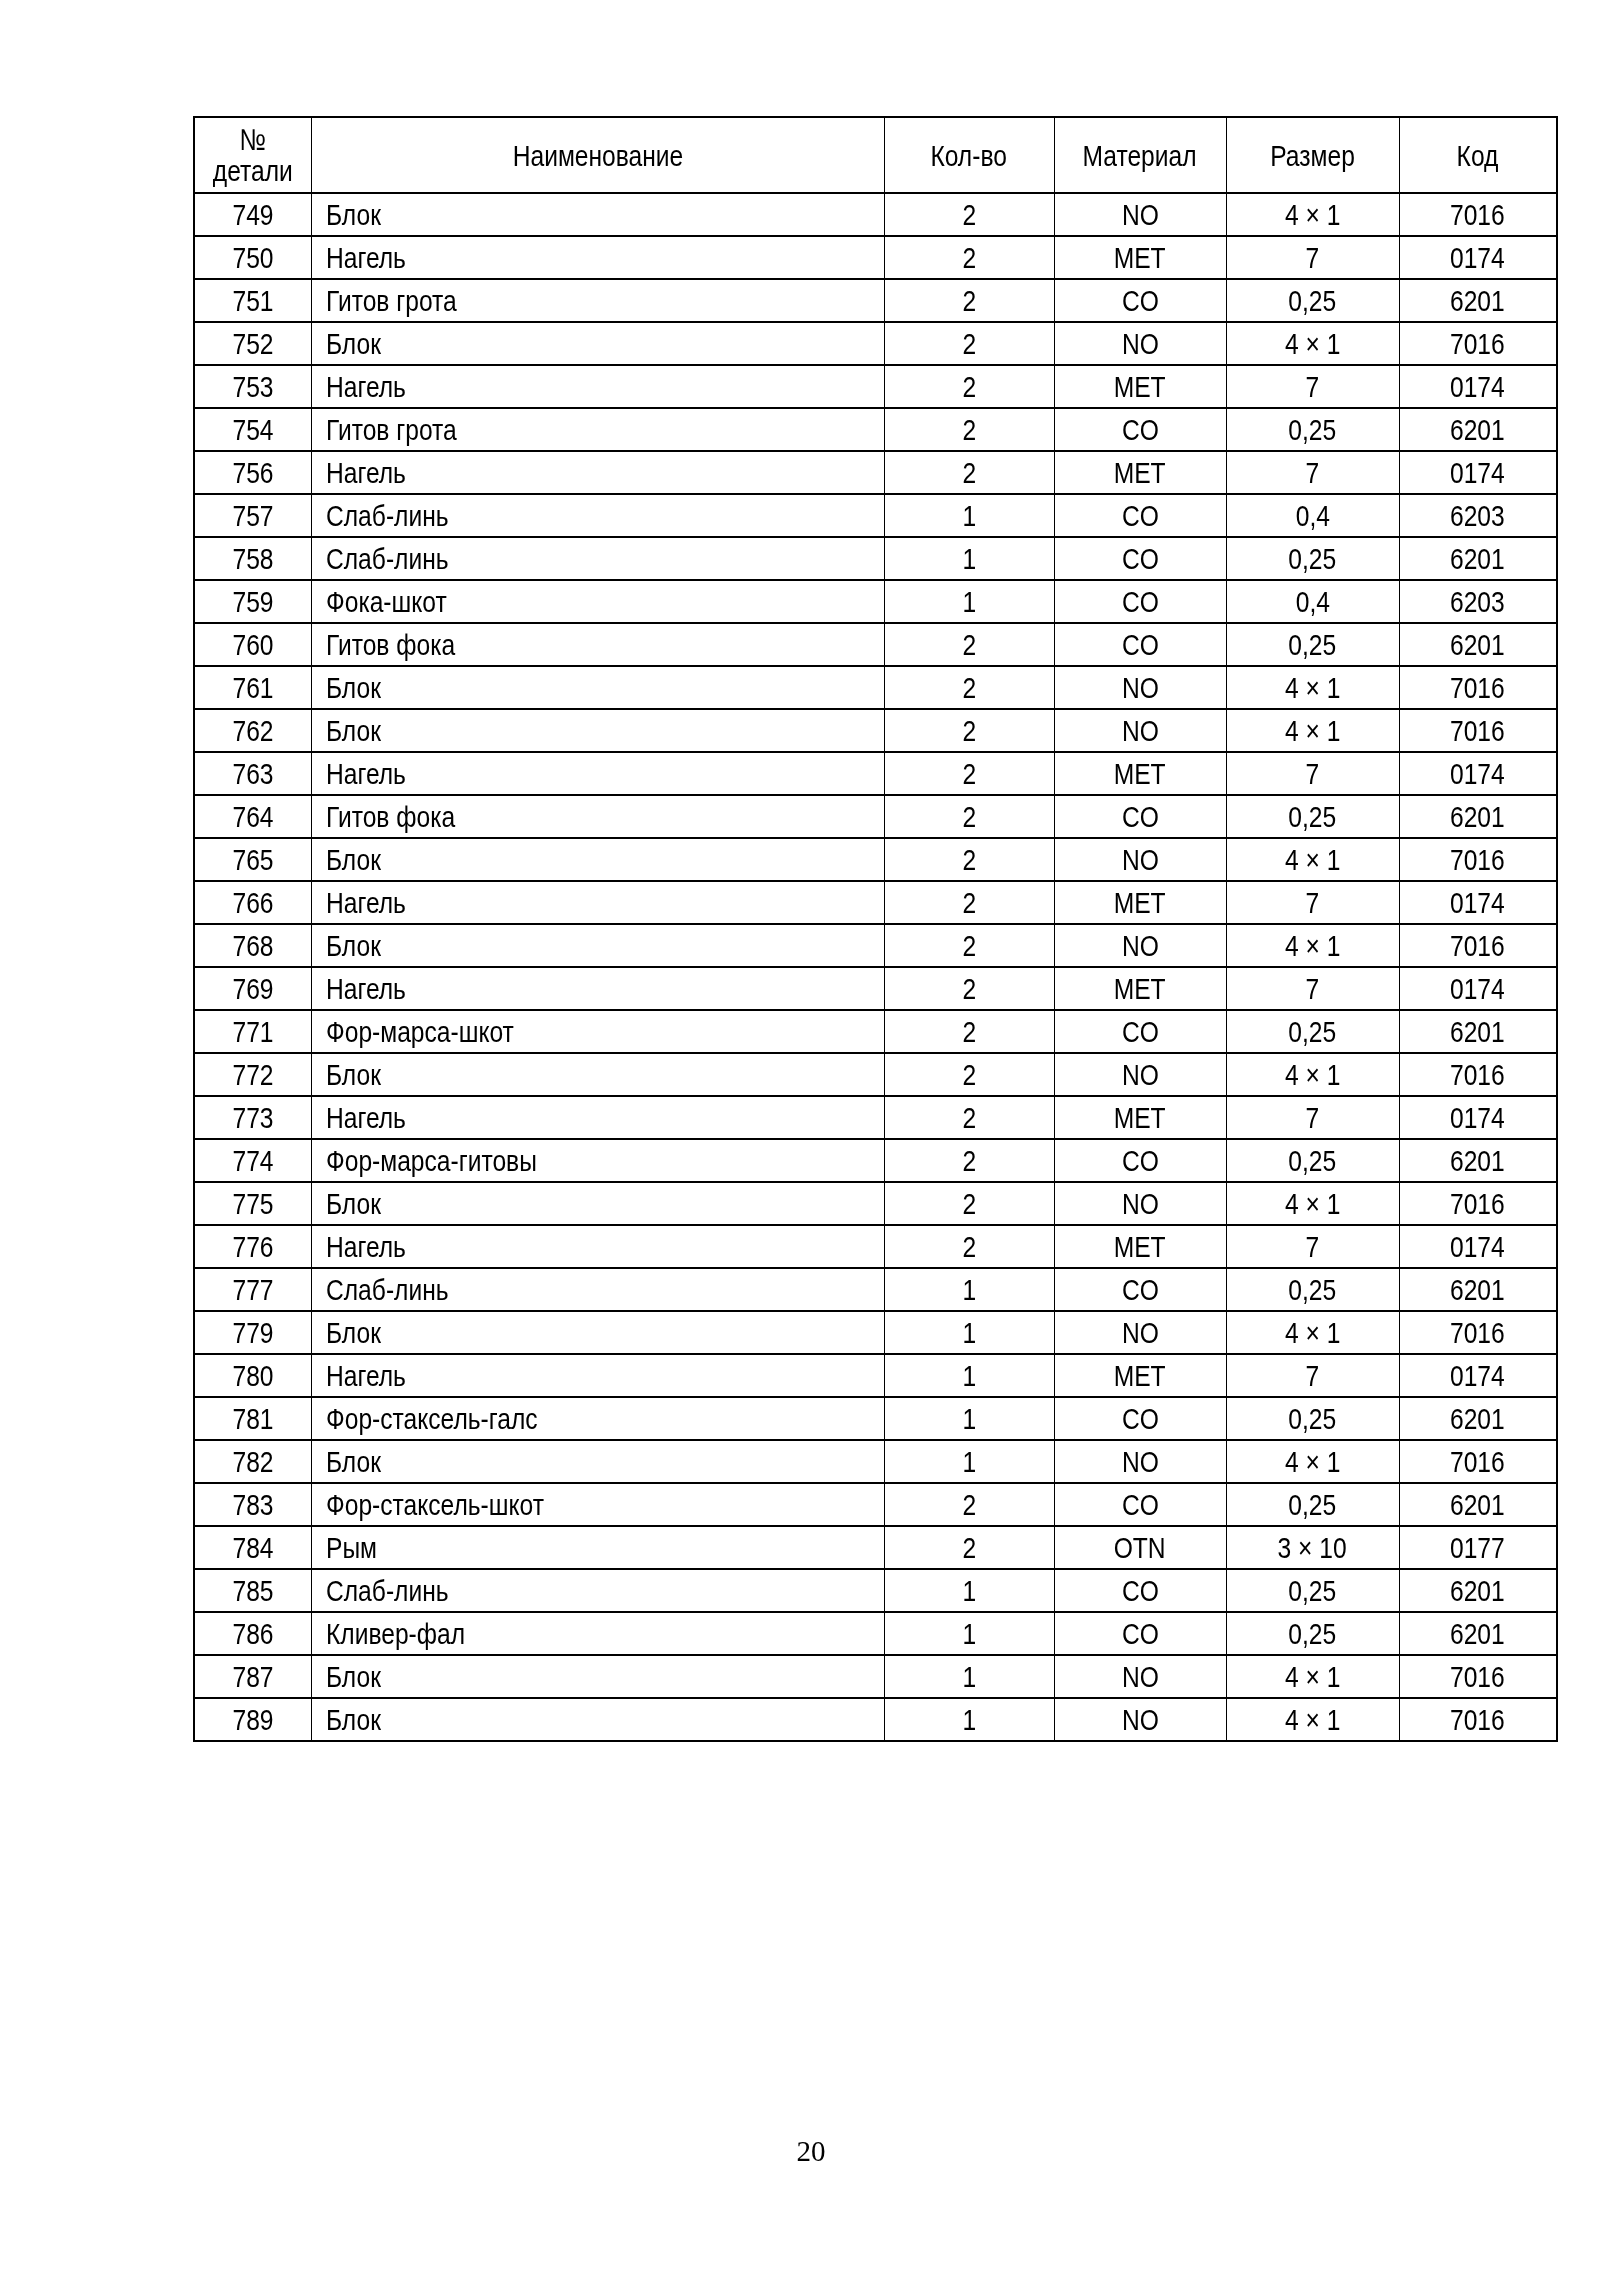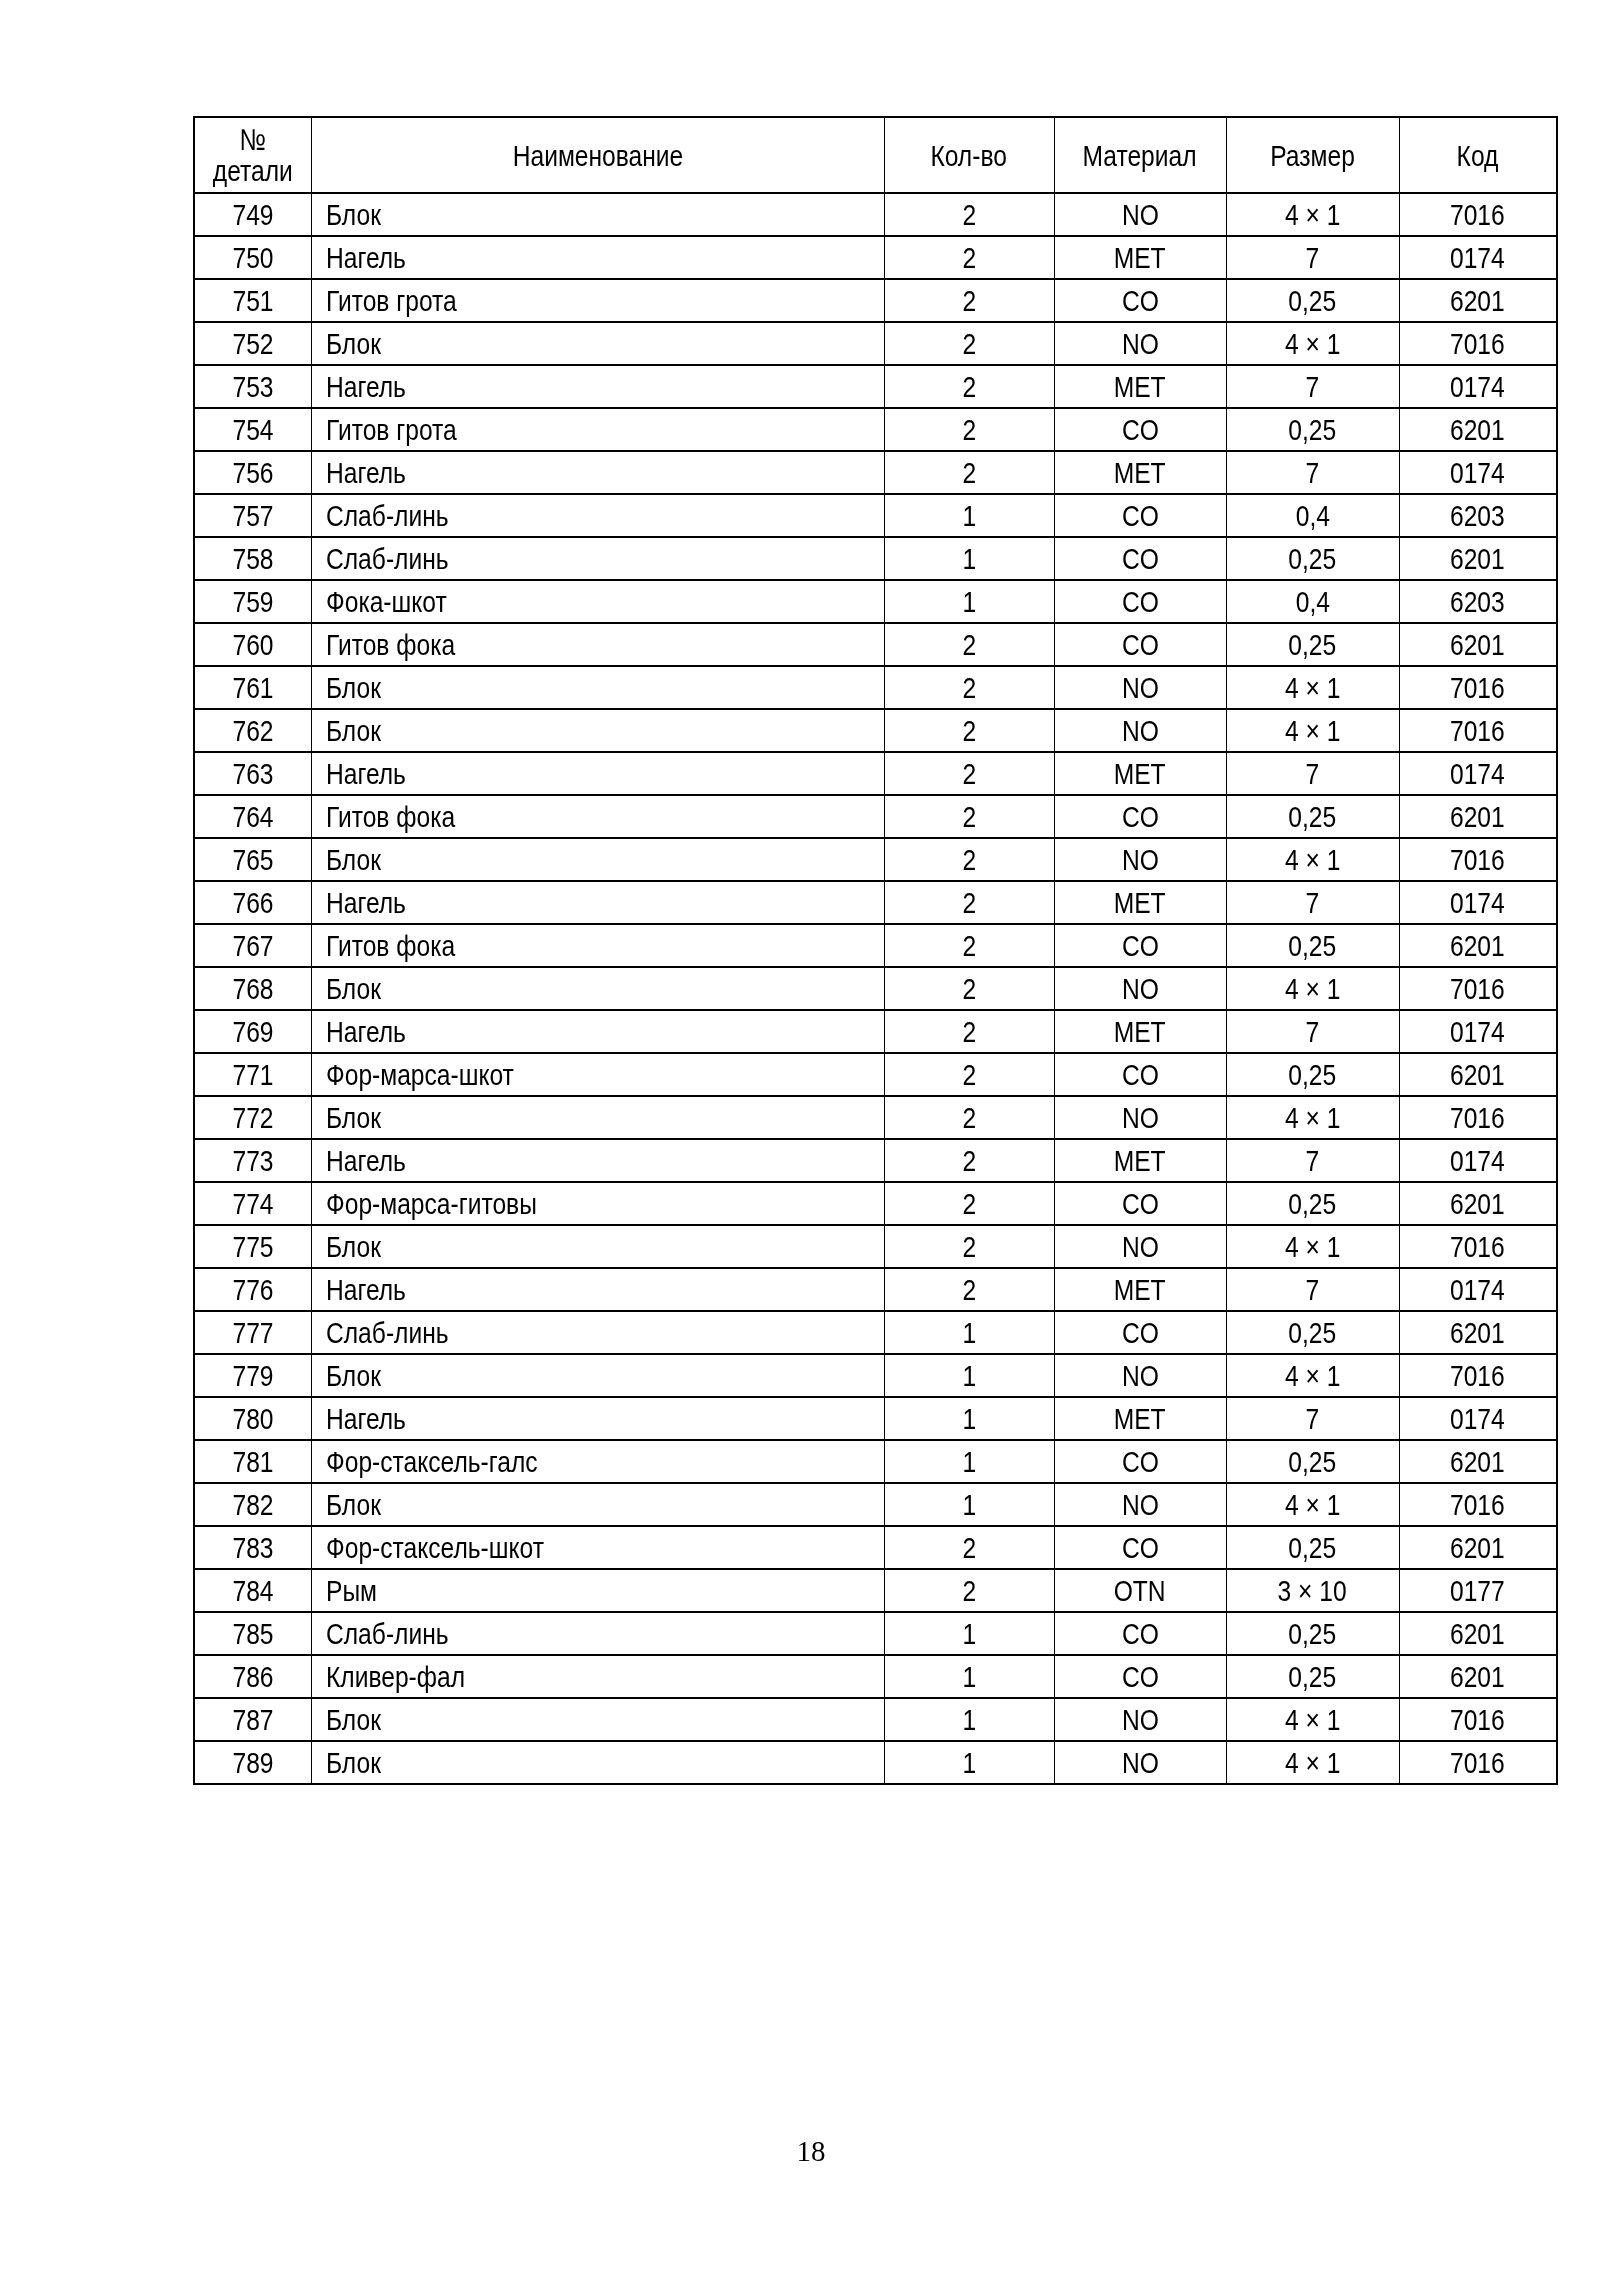--- a/index.html
+++ b/index.html
@@ -215,28 +215,20 @@
         </tr>
         <tr>
           <td><span class="cond">766</span></td>
           <td class="name"><span class="cond">Нагель</span></td>
           <td><span class="cond">2</span></td>
           <td><span class="cond">MET</span></td>
           <td><span class="cond">7</span></td>
           <td><span class="cond">0174</span></td>
         </tr>
         <tr>
-          <td><span class="cond">767</span></td>
-          <td class="name"><span class="cond">Гитов фока</span></td>
-          <td><span class="cond">2</span></td>
-          <td><span class="cond">CO</span></td>
-          <td><span class="cond">0,25</span></td>
-          <td><span class="cond">6201</span></td>
-        </tr>
-        <tr>
           <td><span class="cond">768</span></td>
           <td class="name"><span class="cond">Блок</span></td>
           <td><span class="cond">2</span></td>
           <td><span class="cond">NO</span></td>
           <td><span class="cond">4 × 1</span></td>
           <td><span class="cond">7016</span></td>
         </tr>
         <tr>
           <td><span class="cond">769</span></td>
           <td class="name"><span class="cond">Нагель</span></td>
@@ -377,15 +369,15 @@
           <td><span class="cond">789</span></td>
           <td class="name"><span class="cond">Блок</span></td>
           <td><span class="cond">1</span></td>
           <td><span class="cond">NO</span></td>
           <td><span class="cond">4 × 1</span></td>
           <td><span class="cond">7016</span></td>
         </tr>
       </tbody>
   </table>
 
-  <div class="page-number">18</div>
+  <div class="page-number">20</div>
 </div>
 
 
 </body></html>

